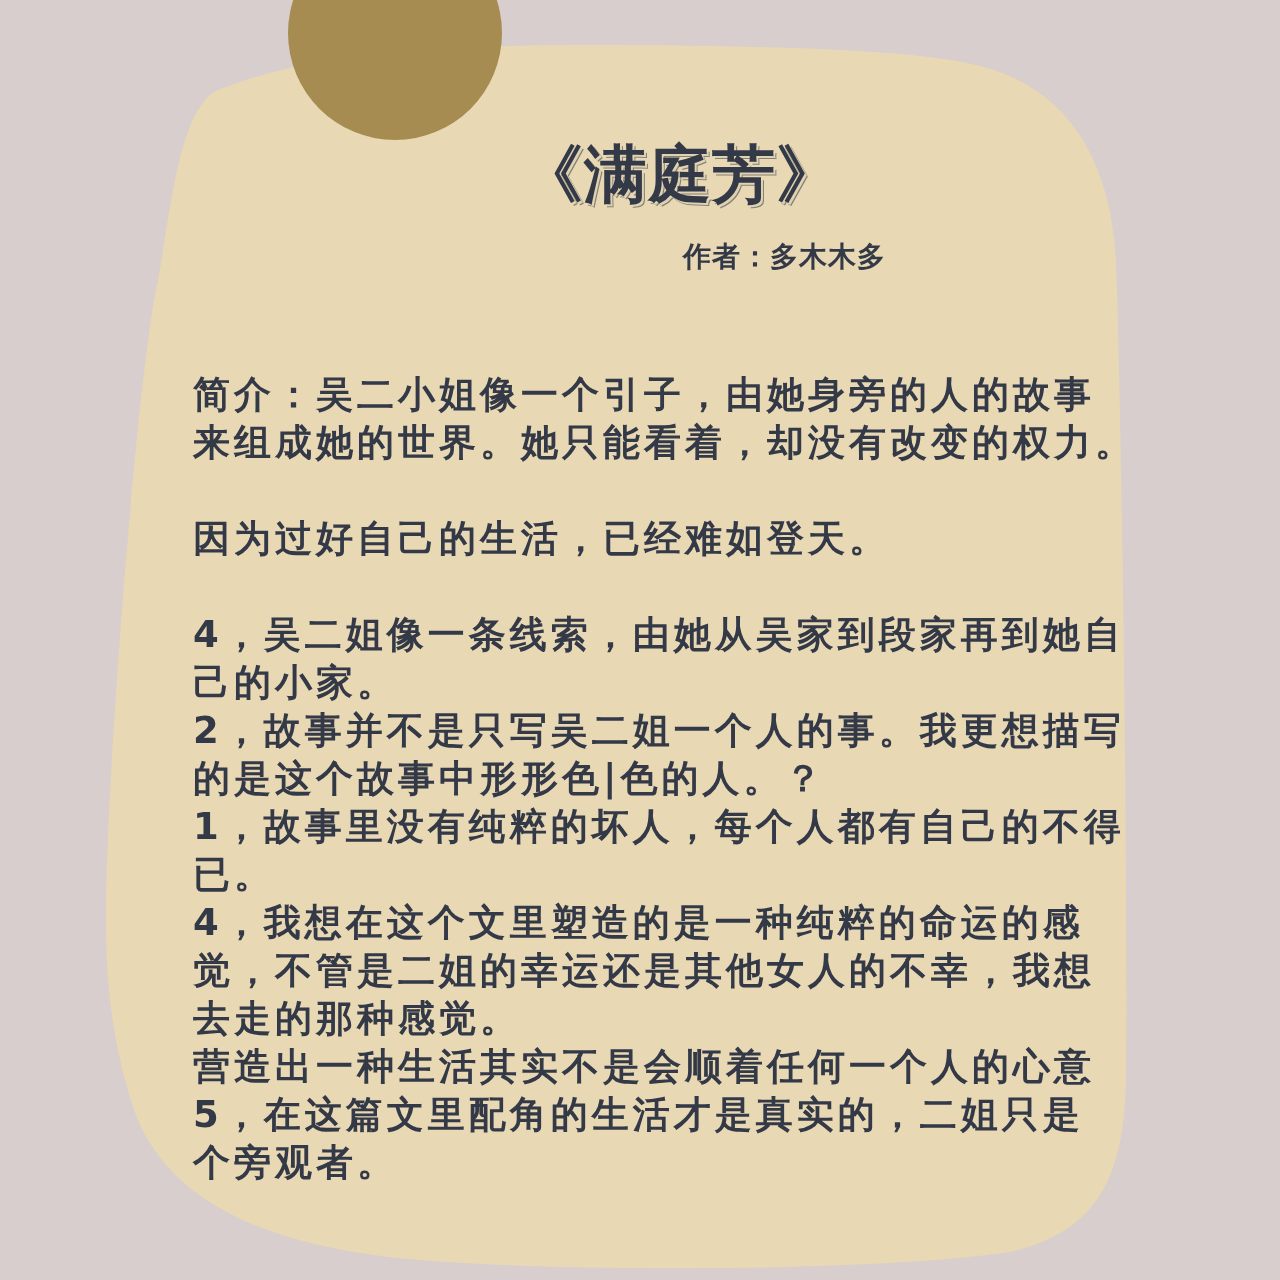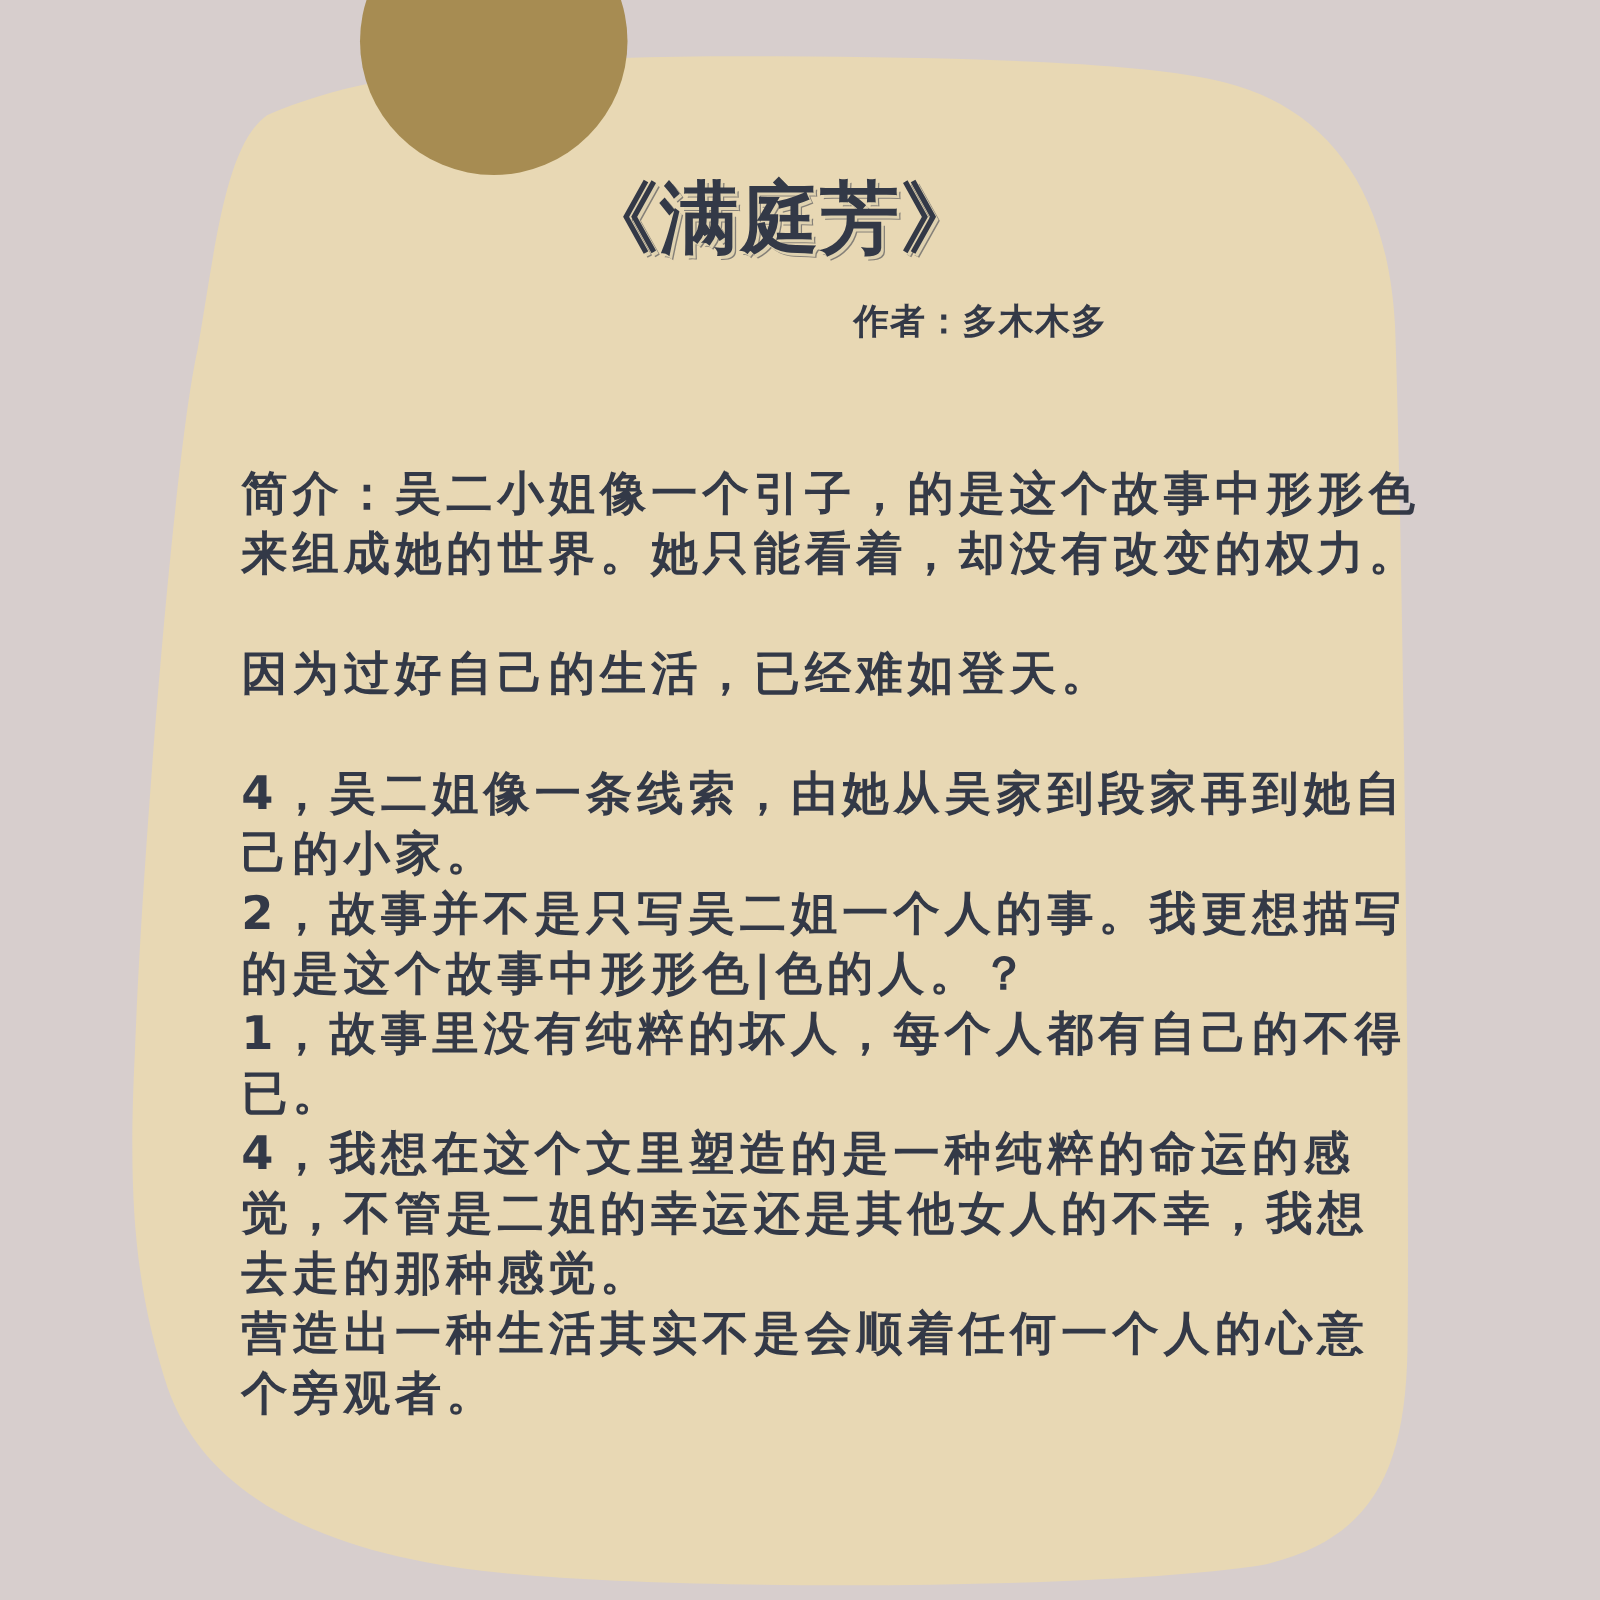--- a/index.html
+++ b/index.html
@@ -18,21 +18,21 @@
   }
   .shapes {
     position: absolute;
     left: 0; top: 0;
     width: 1280px;
     height: 1280px;
     display: block;
   }
   .title {
     position: absolute;
-    left: 464px;
+    left: 520px;
     top: 132px;
     margin: 0;
     font-size: 63px;
     font-weight: bold;
     letter-spacing: 1px;
     white-space: nowrap;
     text-shadow: 2px 2px 0 rgba(233,218,182,0.9), 3px 3px 0 rgba(51,57,71,0.55);
   }
   .author {
     position: absolute;
@@ -76,31 +76,32 @@
              C 114 680 140 360 158 280
              C 172 200 180 115 214 92 Z"></path>
     <circle cx="395" cy="33" r="107" fill="#a78c52"></circle>
   </svg>
 
   <h1 class="title">《满庭芳》</h1>
 
   <div class="author">作者：多木木多</div>
 
   <div class="content">
-      <div class="text-line">简介：吴二小姐像一个引子，的是这个故事中形形色</div>
+      <div class="text-line">简介：吴二小姐像一个引子，由她身旁的人的故事</div>
       <div class="text-line">来组成她的世界。她只能看着，却没有改变的权力。</div>
       <div class="text-line">&nbsp;</div>
       <div class="text-line">因为过好自己的生活，已经难如登天。</div>
       <div class="text-line">&nbsp;</div>
       <div class="text-line">4，吴二姐像一条线索，由她从吴家到段家再到她自</div>
       <div class="text-line">己的小家。</div>
       <div class="text-line">2，故事并不是只写吴二姐一个人的事。我更想描写</div>
       <div class="text-line">的是这个故事中形形色|色的人。？</div>
       <div class="text-line">1，故事里没有纯粹的坏人，每个人都有自己的不得</div>
       <div class="text-line">已。</div>
       <div class="text-line">4，我想在这个文里塑造的是一种纯粹的命运的感</div>
       <div class="text-line">觉，不管是二姐的幸运还是其他女人的不幸，我想</div>
       <div class="text-line">去走的那种感觉。</div>
       <div class="text-line">营造出一种生活其实不是会顺着任何一个人的心意</div>
+      <div class="text-line">5，在这篇文里配角的生活才是真实的，二姐只是</div>
       <div class="text-line">个旁观者。</div>
     </div>
 
 </div>
 
 </body></html>

